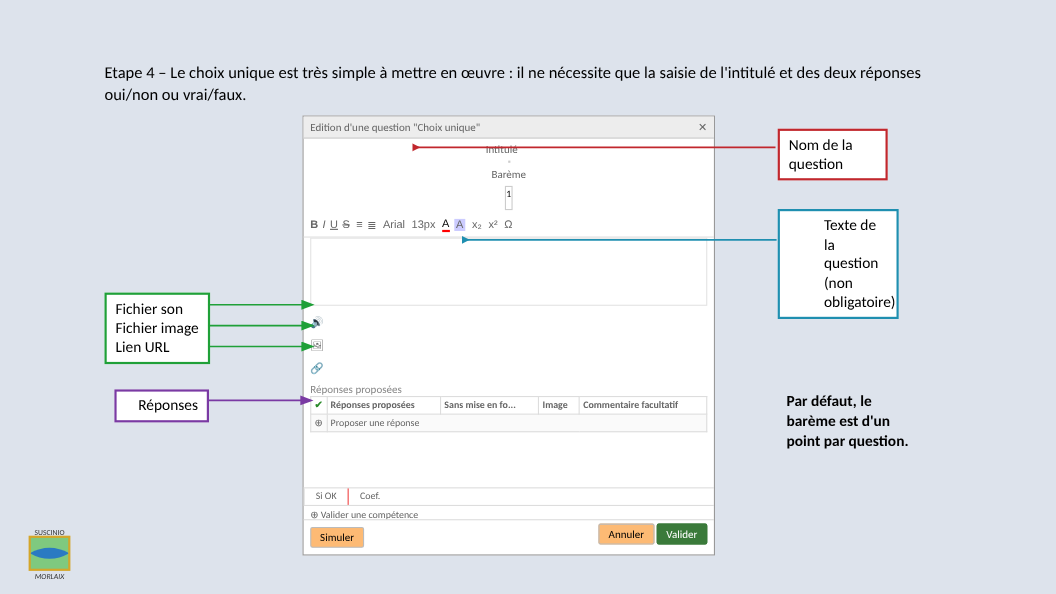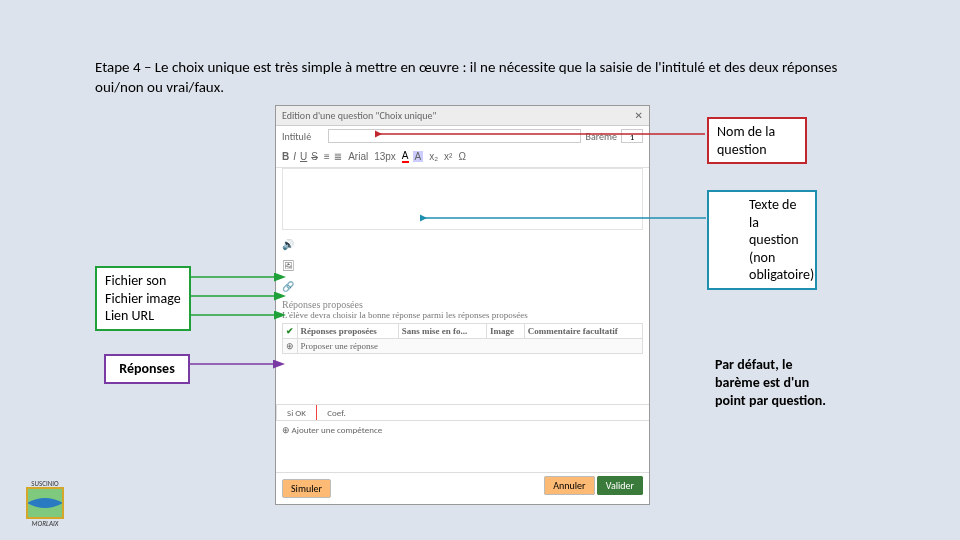--- a/index.html
+++ b/index.html
@@ -27,21 +27,21 @@
   }
   .dialog-title {
     background: #ededed;
     padding: 3px 6px;
     display: flex;
     justify-content: space-between;
     border-bottom: 1px solid #ccc;
     color: #666;
     font-size: 10px;
   }
-  .dlg-row { display: flex; align-items: center; padding: 3px 6px; gap: 4px; }
+  .dlg-row { display: flex; align-items: center; padding: 3px 6px; gap: 4px; flex-direction: column; }
   .dlg-label { color: #666; font-size: 10px; min-width: 42px; }
   .inp { flex: 1; border: 1px solid #ccc; height: 14px; background: #fff; }
   .section { padding: 2px 6px; color: #888; font-size: 10px; }
   .toolbar {
     padding: 4px 6px;
     border-bottom: 1px solid #e0e0e0;
     display: flex; gap: 6px; align-items: center;
     color: #666; font-size: 10px;
   }
   .toolbar .grp { display: flex; gap: 4px; align-items: center; }
@@ -51,21 +51,20 @@
     margin: 0 6px 4px;
     border: 1px solid #e3e3e3;
   }
   .media-row {
     padding: 4px 6px;
     display: flex; align-items: center; gap: 6px;
     font-size: 10px; color: #666;
   }
   .answers {
     margin: 2px 6px;
-    font-family: Liberation Serif, serif;
   }
   .ans-head {
     font-size: 9px; color: #777;
     margin-bottom: 3px;
   }
   .ans-table {
     width: 100%;
     font-size: 9px;
     border-collapse: collapse;
   }
@@ -97,21 +96,21 @@
   .btn.primary { background: #3a7a3a; color: #fff; border-color: #3a7a3a; }
 
   .callout {
     position: absolute;
     background: #fff;
     padding: 4px 8px;
     font-size: 14px;
     line-height: 1.25;
   }
   .callout.green { border: 2px solid #1fa038; left: 95px; top: 266px; }
-  .callout.purple { border: 2px solid #7a3aa3; left: 104px; top: 354px; width: 86px; text-align: center; font-weight: bold; }
+  .callout.purple { border: 2px solid #7a3aa3; left: 104px; top: 354px; width: 86px; text-align: right; }
   .callout.red { border: 2px solid #c1272d; left: 707px; top: 117px; width: 100px; }
   .callout.blue { border: 2px solid #1f8fb0; left: 707px; top: 190px; width: 110px; padding-left: 40px; }
   .note {
     position: absolute;
     left: 715px; top: 334px;
     width: 120px;
     font-size: 14px;
     font-weight: bold;
     line-height: 1.3;
     margin-top: 22px;
@@ -170,21 +169,20 @@
   </div>
   <div class="media-row">
     <span>🖼</span>
   </div>
   <div class="media-row">
     <span>🔗</span>
   </div>
 
   <div class="answers">
     <div class="section" style="padding:0">Réponses proposées</div>
-    <div class="ans-head">L'élève devra choisir la bonne réponse parmi les réponses proposées</div>
     <table class="ans-table">
       <tbody>
           <tr>
         <th style="width:14px"><span style="color:#2a8a2a">✔</span></th>
         <th>Réponses proposées</th>
         <th>Sans mise en fo...</th>
         <th>Image</th>
         <th>Commentaire facultatif</th>
       </tr>
       <tr class="ans-row">
@@ -192,21 +190,21 @@
         <td colspan="4">Proposer une réponse</td>
       </tr>
     </tbody>
       </table>
   </div>
 
   <div class="comp-head">
     <span style="width:40px;border-left:1px solid #ddd;text-align:center">Si OK</span>
     <span style="width:40px;border-left:1px solid #ef4444;text-align:center">Coef.</span>
   </div>
-  <div class="add-comp">⊕ Ajouter une compétence</div>
+  <div class="add-comp">⊕ Valider une compétence</div>
 
   <div class="dlg-footer">
     <span class="btn">Simuler</span>
     <span>
       <span class="btn">Annuler</span>
       <span class="btn primary">Valider</span>
     </span>
   </div>
 </div>
 

